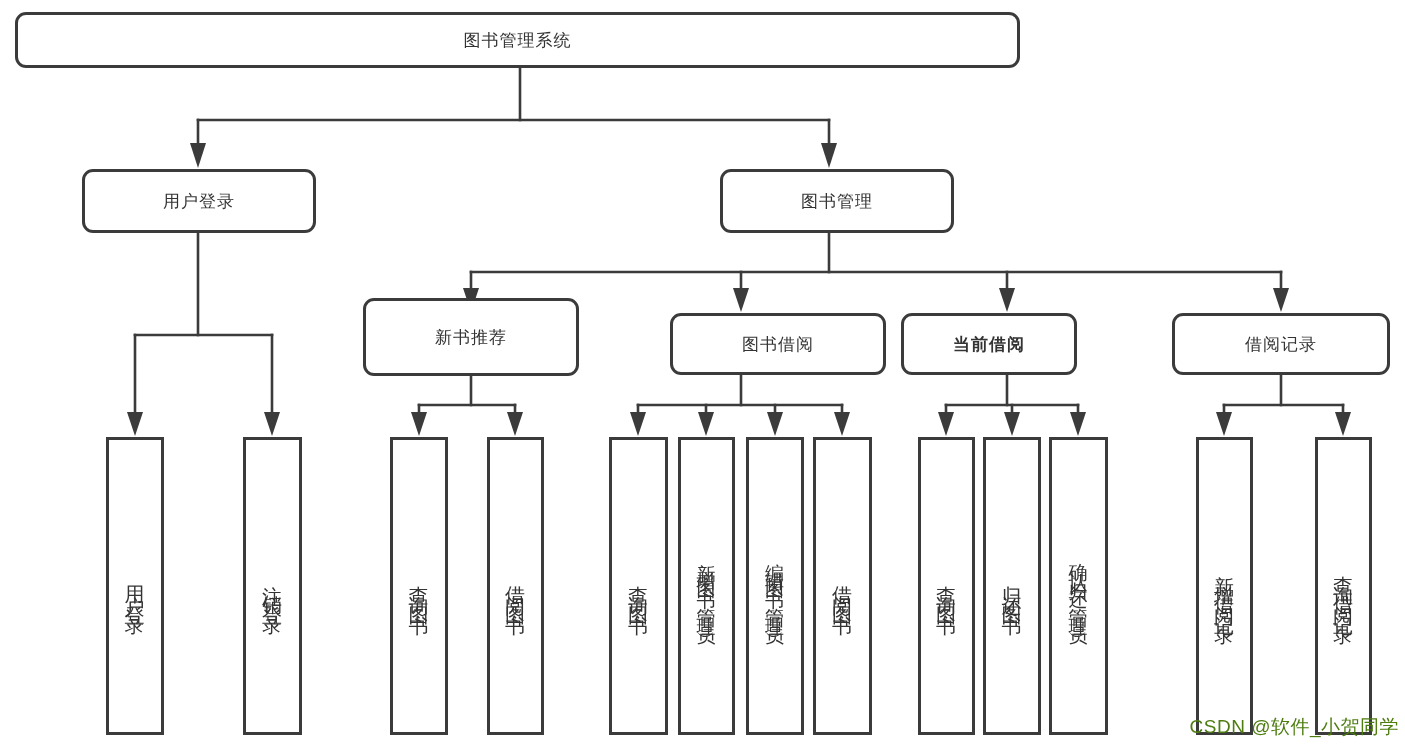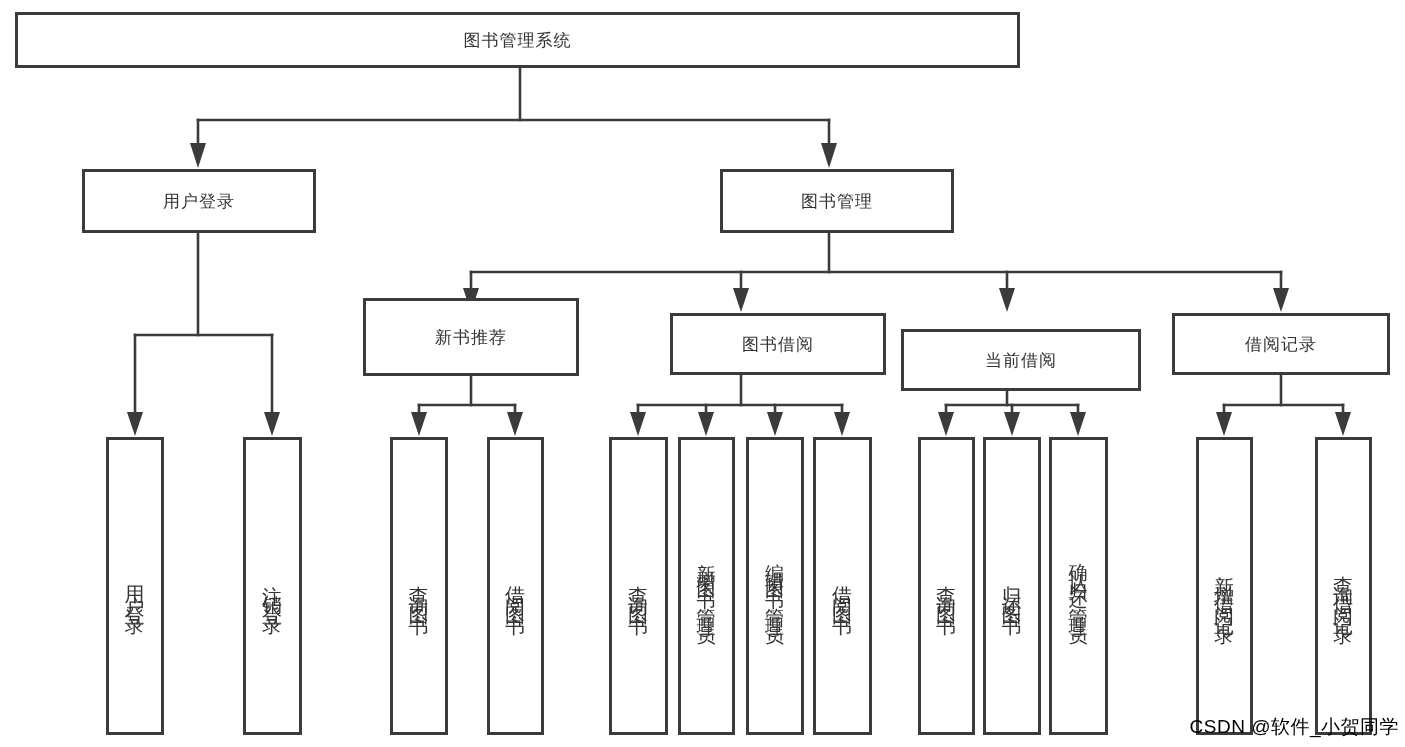--- a/index.html
+++ b/index.html
@@ -29,39 +29,40 @@
     display: flex;
     align-items: center;
     justify-content: center;
     color: #333333;
     z-index: 2;
     text-align: center;
   }
   .box.h {
     font-size: 17px;
     letter-spacing: 1px;
+    border-radius: 11px;
   }
   .box.v {
     writing-mode: vertical-rl;
     font-size: 20px;
     letter-spacing: 10px;
     line-height: 1;
     padding-top: 8px;
   }
   .box.v.long {
     letter-spacing: 9px;
     font-size: 19px;
     padding-top: 4px;
   }
   .watermark {
     position: absolute;
     right: 6px;
     top: 714px;
     font-size: 19px;
-    color: #000000;
+    color: #4d7c0f;
     letter-spacing: 0.5px;
     z-index: 5;
     white-space: nowrap;
   }
 </style>
 </head>
 <body>
 
 <div class="stage">
 
@@ -138,21 +139,21 @@
     </g>
   </svg>
 
   <div class="box h" style="left:15px; top:12px; width:1005px; height:56px;">图书管理系统</div>
 
   <div class="box h" style="left:82px; top:169px; width:234px; height:64px;">用户登录</div>
   <div class="box h" style="left:712px; top:169px; width:234px; height:64px;margin-left:8px;">图书管理</div>
 
   <div class="box h" style="left:363px; top:298px; width:216px; height:78px;">新书推荐</div>
   <div class="box h" style="left:633px; top:313px; width:216px; height:62px;margin-left:37px;">图书借阅</div>
-  <div class="box h" style="left:901px; top:329px; width:240px; height:62px;">当前借阅</div>
+  <div class="box h" style="left:901px; top:313px; width:176px; height:62px;font-weight:bold;">当前借阅</div>
   <div class="box h" style="left:1172px; top:313px; width:218px; height:62px;">借阅记录</div>
 
   <div class="box v" style="left:106px; top:437px; width:58px; height:298px;">用户登录</div>
   <div class="box v" style="left:243px; top:437px; width:59px; height:298px;">注销登录</div>
 
   <div class="box v" style="left:390px; top:437px; width:58px; height:298px;">查询图书</div>
   <div class="box v" style="left:487px; top:437px; width:57px; height:298px;">借阅图书</div>
 
   <div class="box v" style="left:609px; top:437px; width:59px; height:298px;">查询图书</div>
   <div class="box v long" style="left:678px; top:437px; width:57px; height:298px;">新增图书（管理员）</div>

